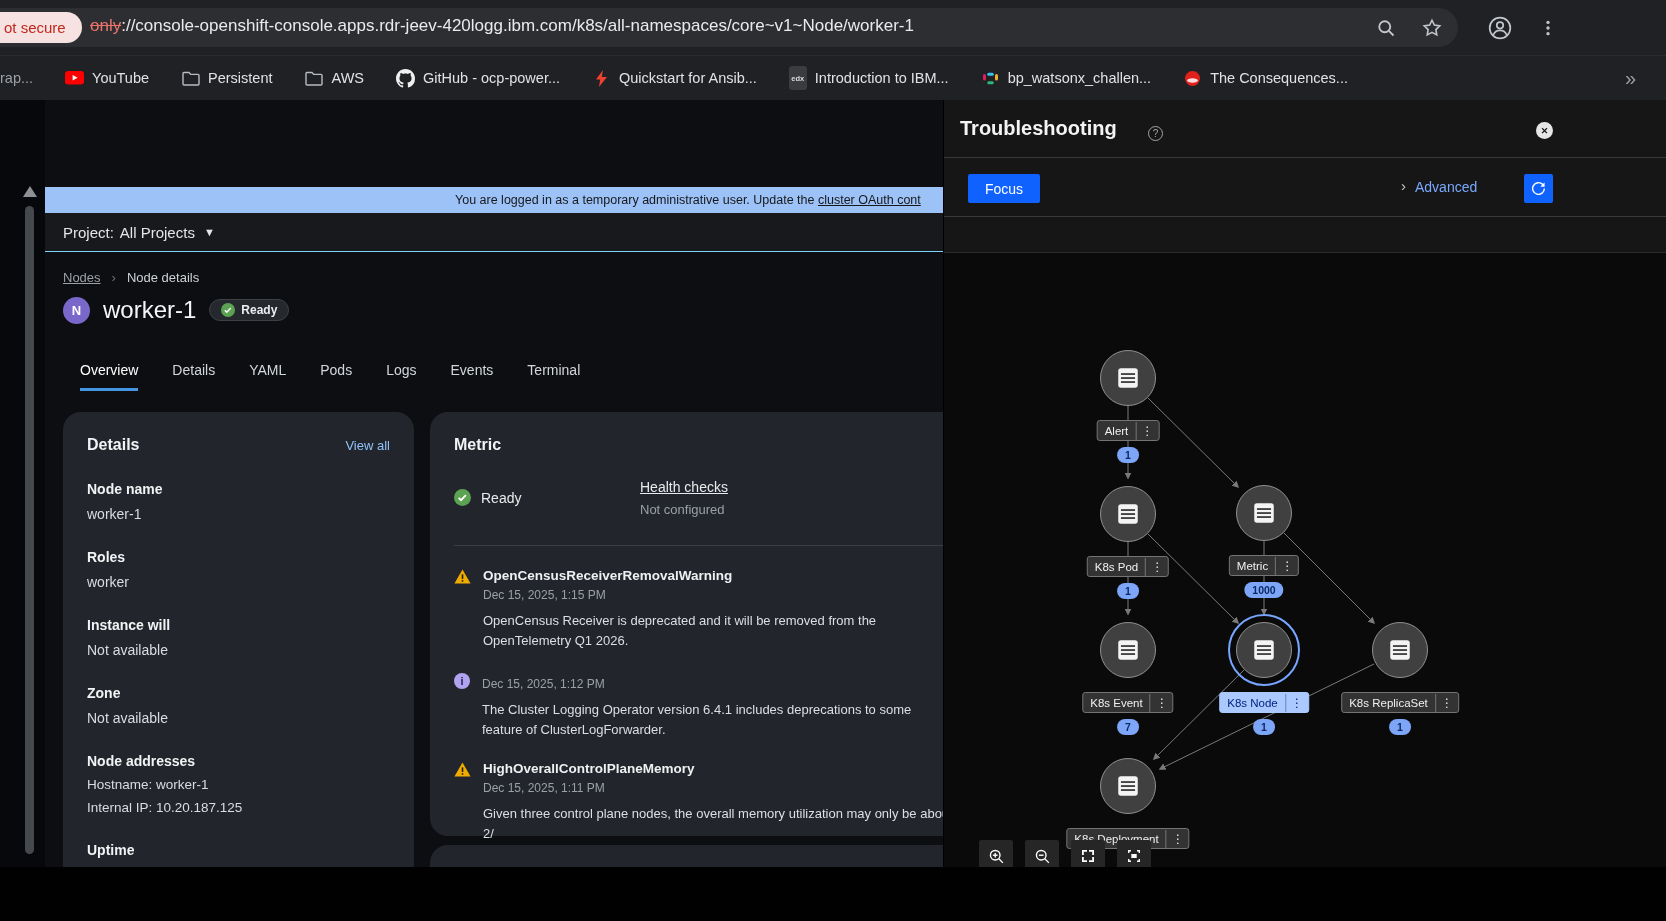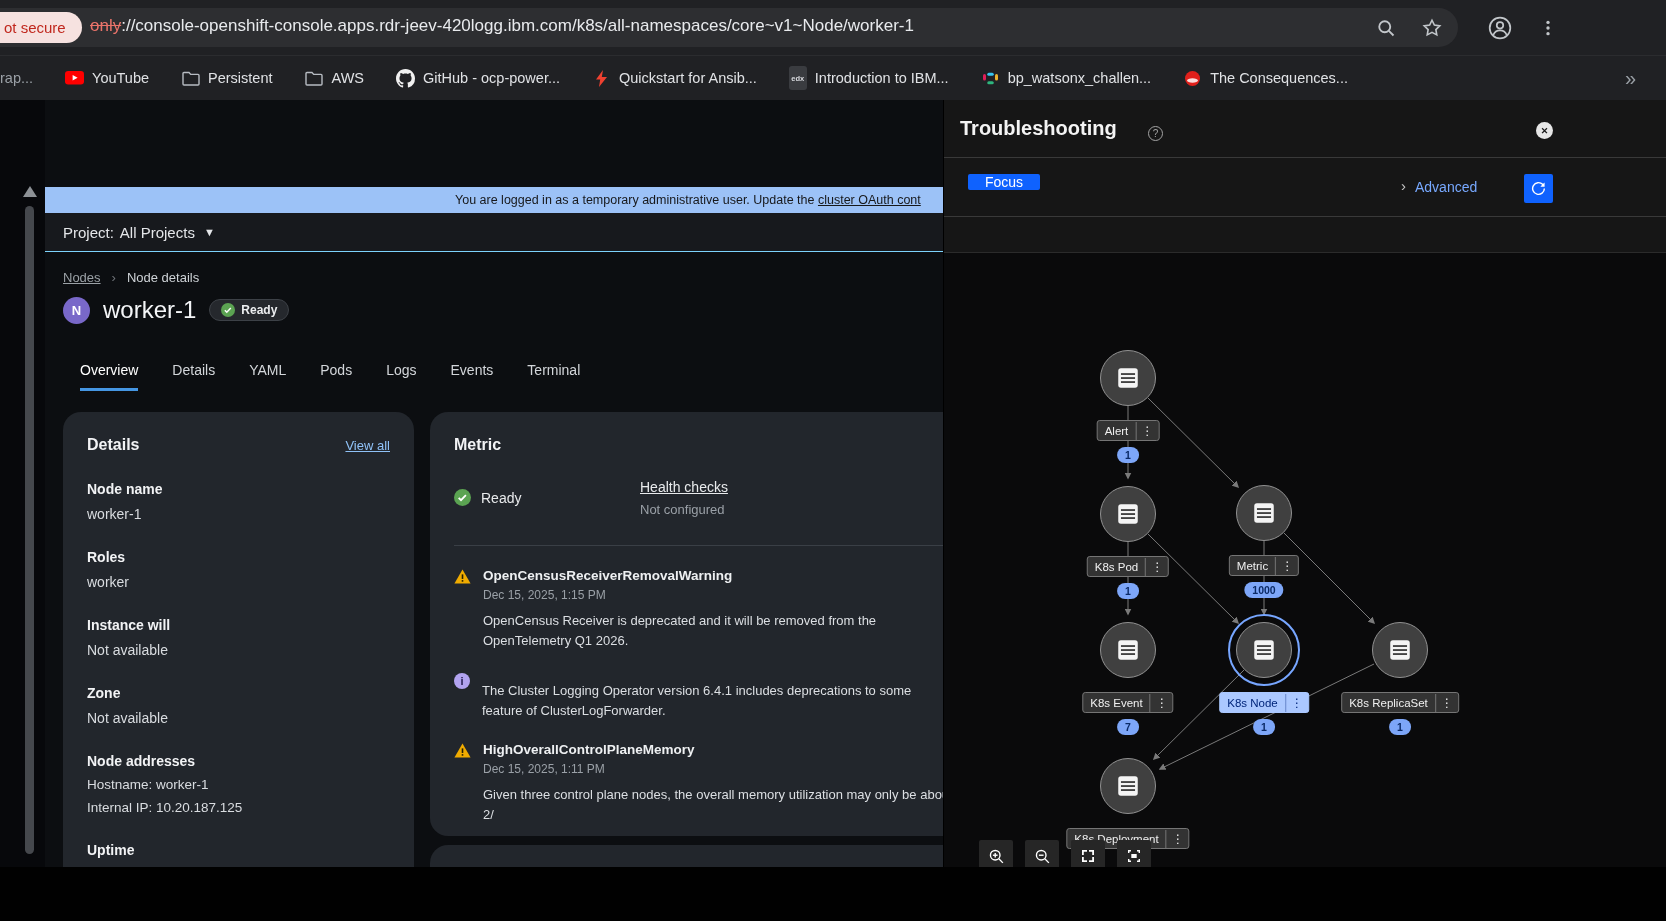--- a/index.html
+++ b/index.html
@@ -66,21 +66,21 @@
   .tabs { position:absolute; left:0; top:262px; padding-left:80px; display:flex; gap:34px; }
   .tab { color:#d3d6da; font-size:14px; padding-bottom:13px; cursor:pointer; }
   .tab.active { color:#fff; box-shadow:inset 0 -3px 0 #4596e3; }
 
   .card { position:absolute; background:#22262c; border-radius:18px; padding:24px; }
   .card h2 { color:#f2f3f5; font-size:16px; font-weight:700; }
   .details-card { left:63px; top:312px; width:351px; height:520px; }
   .status-card  { left:430px; top:312px; width:560px; height:424px; }
   .util-card    { left:430px; top:745px; width:560px; height:120px; }
   .card-head { display:flex; justify-content:space-between; align-items:baseline; }
-  .link { color:#8fc1f7; font-size:13px; text-decoration:underline; cursor:pointer; }
+  .link { color:#8fc1f7; font-size:13px; cursor:pointer; }
 
   .field .dt { color:#f2f3f5; font-size:14px; font-weight:700; margin-top:27px; }
   .field:first-of-type .dt { margin-top:18px; }
   .field .dd { color:#d9dce0; font-size:14px; margin-top:9px; }
   .field .dd.sub { font-size:13.5px; margin-top:8px; }
 
   .ready-row { display:flex; margin-top:24px; }
   .ready-left { display:flex; align-items:center; gap:10px; width:130px; }
   .ready-left span { color:#e8eaec; font-size:14px; }
   .ready-right { margin-left:56px; }
@@ -98,21 +98,21 @@
 
   
   .panel { position:relative; width:723px; height:767px; background:#161616; overflow:hidden; border-left:1px solid #000; }
   .panel-title { position:absolute; left:16px; top:17px; color:#f4f4f4; font-size:20px; font-weight:600; }
   .help-icon { position:absolute; left:204px; top:26px; width:15px; height:15px; border:1px solid #a3a3a3; border-radius:50%;
                color:#a3a3a3; font-size:10px; display:flex; align-items:center; justify-content:center; cursor:pointer; }
   .close-icon { position:absolute; left:592px; top:22px; width:17px; height:17px; border-radius:50%; background:#e6e6e6;
                 color:#161616; font-size:9px; font-weight:700; display:flex; align-items:center; justify-content:center; cursor:pointer; }
 
   .focus-row { position:absolute; left:0; right:0; top:57px; height:60px; border-top:1px solid #393939; border-bottom:1px solid #393939; }
-  .focus-btn { position:absolute; left:24px; top:16px; height:16px; padding:0 17px; background:#0f62fe; color:#fff;
+  .focus-btn { position:absolute; left:24px; top:16px; height:29px; padding:0 17px; background:#0f62fe; color:#fff;
                font-size:14px; border:none; border-radius:2px; cursor:pointer; font-family:inherit; }
   .adv-chevron { position:absolute; left:457px; top:19px; color:#c6c6c6; font-size:15px; }
   .adv-link { position:absolute; left:471px; top:21px; color:#78a9ff; font-size:14px; cursor:pointer; }
   .refresh-btn { position:absolute; left:580px; top:16px; width:29px; height:29px; background:#0f62fe; border:none;
                  border-radius:2px; display:flex; align-items:center; justify-content:center; cursor:pointer; }
 
   .panel-spacer { position:absolute; left:0; right:0; top:117px; height:36px; background:#161616; border-bottom:1px solid #2b2b2b; }
   .graph { position:absolute; left:0; right:0; top:153px; height:614px; background:#0a0a0b; }
   .edges { position:absolute; left:0; top:0; }
   .edges line { stroke:#7a7a7a; stroke-width:1; marker-end:url(#arr); }
@@ -355,20 +355,21 @@
           <div>
             <div class="a-title">OpenCensusReceiverRemovalWarning</div>
             <div class="a-ts">Dec 15, 2025, 1:15 PM</div>
             <div class="a-body">OpenCensus Receiver is deprecated and it will be removed from the OpenTelemetry Q1 2026.</div>
           </div>
         </div>
 
         <div class="alert-item">
           <span class="a-ico info-dot">i</span>
           <div>
+            <div class="a-ts">Dec 15, 2025, 1:12 PM</div>
             <div class="a-body">The Cluster Logging Operator version 6.4.1 includes deprecations to some feature of ClusterLogForwarder.</div>
           </div>
         </div>
 
         <div class="alert-item">
           <span class="a-ico">
             <svg width="17" height="15" viewBox="0 0 16 14">
                 <path d="M8 0.5L15.6 13.5H0.4z" fill="#f0ab00"></path>
                 <rect x="7.25" y="5" width="1.5" height="4.3" fill="#231d00"></rect>
                 <rect x="7.25" y="10.4" width="1.5" height="1.5" fill="#231d00"></rect>

